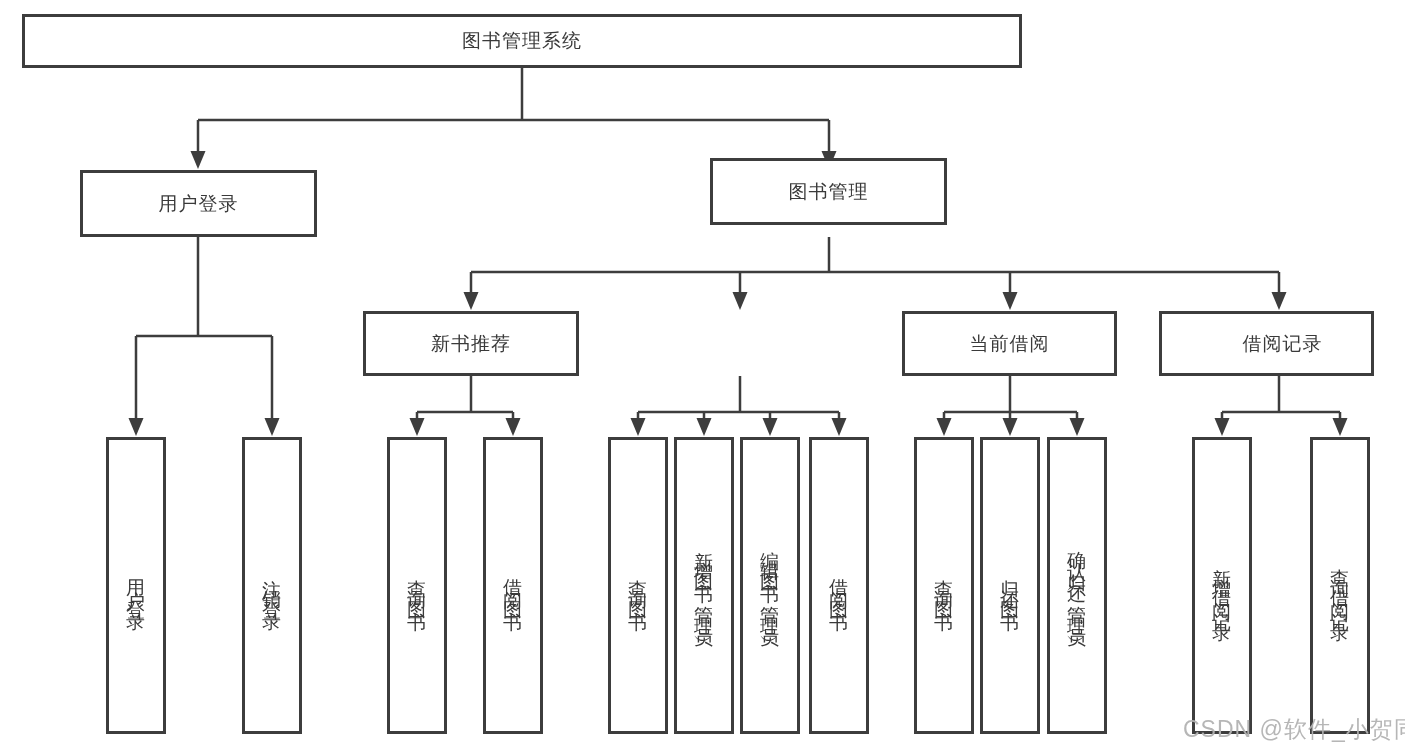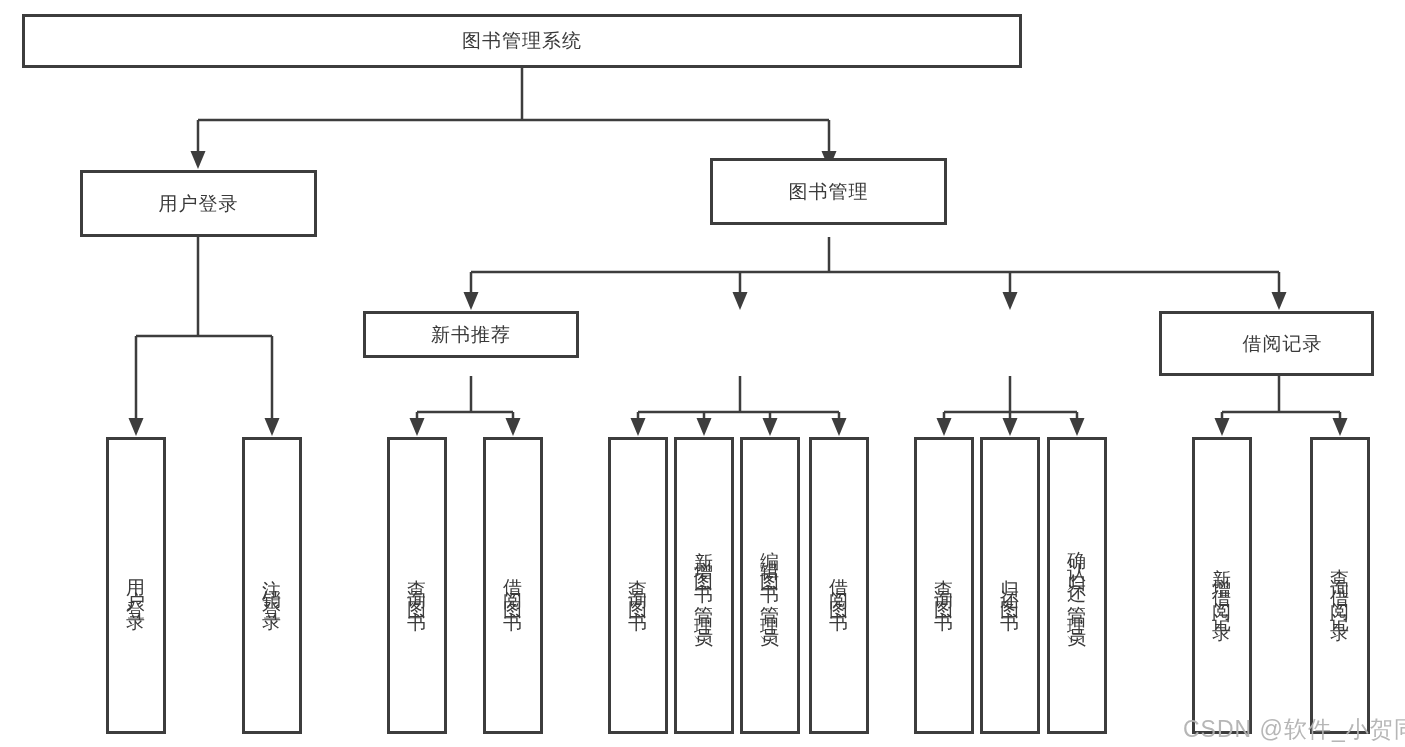--- a/index.html
+++ b/index.html
@@ -116,21 +116,22 @@
       <polygon points="1214.5,418 1229.5,418 1222,436"></polygon>
       <polygon points="1332.5,418 1347.5,418 1340,436"></polygon>
     </g>
   </svg>
 
   <div class="node" style="left:22px; top:14px; width:1000px; height:54px;">图书管理系统</div>
 
   <div class="node" style="left:80px; top:170px; width:237px; height:67px;">用户登录</div>
   <div class="node" style="left:710px; top:158px; width:237px; height:67px;">图书管理</div>
 
-  <div class="node" style="left:363px; top:311px; width:216px; height:47px;">新书推荐</div>
+  <div class="node" style="left:363px; top:311px; width:216px; height:65px;">新书推荐</div>
+  <div class="node" style="left:902px; top:311px; width:215px; height:65px;">当前借阅</div>
   <div class="node" style="left:1159px; top:311px; width:215px; height:65px;padding-left:32px;">借阅记录</div>
 
   <div class="leaf" style="left:106px;">
     <span>用户登录</span>
   </div>
   <div class="leaf" style="left:242px;">
     <span>注销登录</span>
   </div>
 
   <div class="leaf" style="left:387px;">

